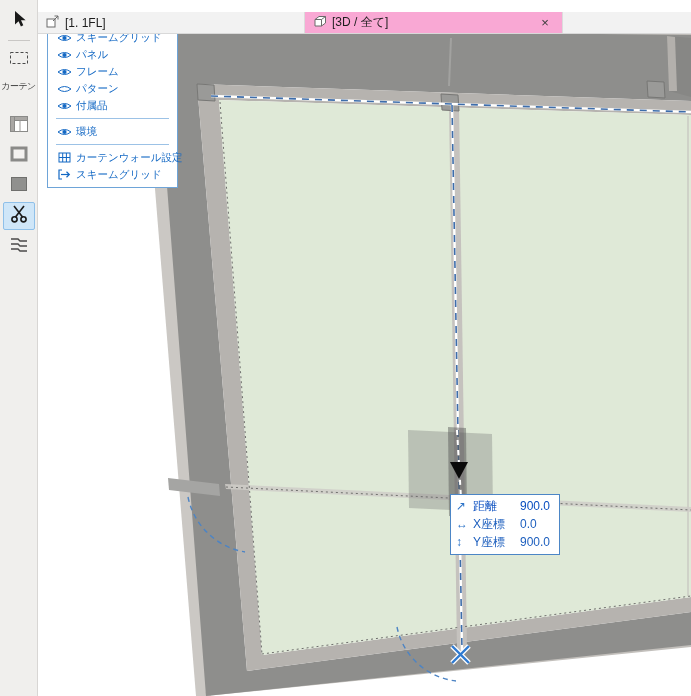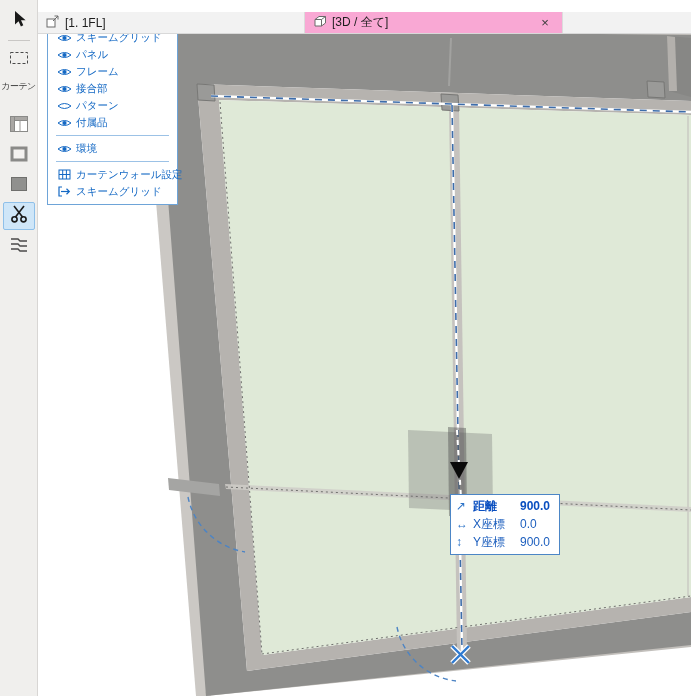--- a/index.html
+++ b/index.html
@@ -38,21 +38,21 @@
              font-size:10.5px;color:#1368c4;white-space:nowrap}
   .menu-item .mi{width:16px;display:flex;justify-content:center;flex:none}
   .menu-sep{border-top:1px solid #9cc2e6;margin:4px 8px}
 
   
   .tracker{position:absolute;left:412px;top:472px;background:#fff;border:1px solid #4c86c6;
            padding:2px 9px 3px 5px;z-index:5}
   .trow{display:flex;align-items:center;height:18px;font-size:12px;color:#1d5fbe;white-space:nowrap}
   .trow .tglyph{width:17px;color:#2e74c8;flex:none}
   .trow .tlab{width:47px;flex:none}
-  .trow.primary .tlab,.trow.primary .tval{font-weight:bold;color:#0a4fc0}
+  .trow.primary .tlab,.trow.primary .tval{font-weight:normal;color:#0a4fc0}
 </style>
 </head>
 <body>
 
 <div class="toolbar">
   <div class="tbtn">
     <span>
       <svg width="18" height="18" viewBox="0 0 18 18">
           <path d="M5,1 L5,14.5 L8.6,11.2 L10.9,16.4 L13.3,15.3 L11,10.2 L15.6,10.2 Z" fill="#1a1a1a"></path>
         </svg>
@@ -232,29 +232,20 @@
             <path d="M1,5 Q7.5,0 14,5 Q7.5,10 1,5 Z" fill="none" stroke="#1368c4"></path>
             <circle cx="7.5" cy="5" r="2.1" fill="#1368c4"></circle>
           </svg>
         </span>
       <span>フレーム</span>
     </div>
     <div class="menu-item">
       <span class="mi">
           <svg width="15" height="10" viewBox="0 0 15 10">
             <path d="M1,5 Q7.5,0 14,5 Q7.5,10 1,5 Z" fill="none" stroke="#1368c4"></path>
-            <circle cx="7.5" cy="5" r="2.1" fill="#1368c4"></circle>
-          </svg>
-        </span>
-      <span>接合部</span>
-    </div>
-    <div class="menu-item">
-      <span class="mi">
-          <svg width="15" height="10" viewBox="0 0 15 10">
-            <path d="M1,5 Q7.5,0 14,5 Q7.5,10 1,5 Z" fill="none" stroke="#1368c4"></path>
           </svg>
         </span>
       <span>パターン</span>
     </div>
     <div class="menu-item">
       <span class="mi">
           <svg width="15" height="10" viewBox="0 0 15 10">
             <path d="M1,5 Q7.5,0 14,5 Q7.5,10 1,5 Z" fill="none" stroke="#1368c4"></path>
             <circle cx="7.5" cy="5" r="2.1" fill="#1368c4"></circle>
           </svg>

